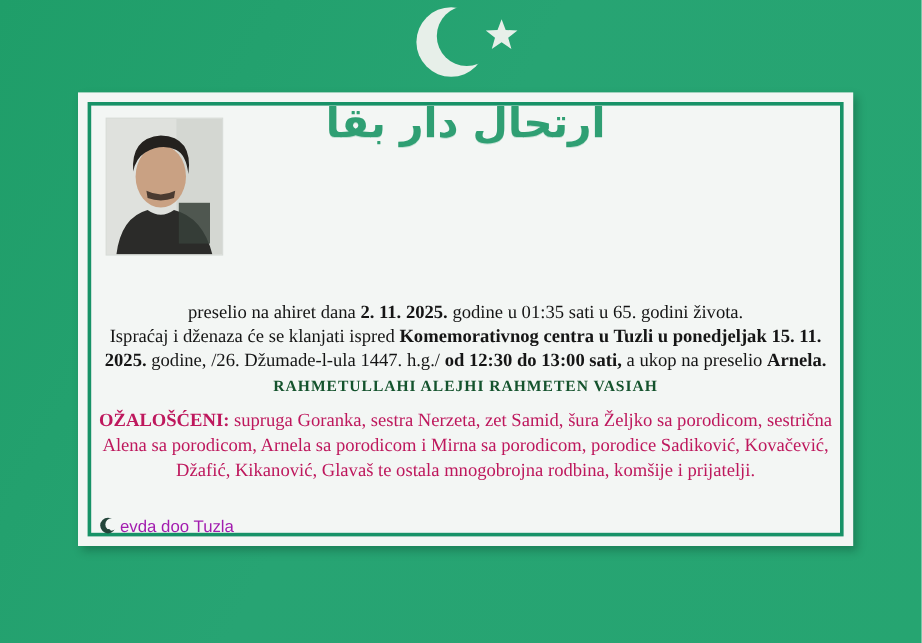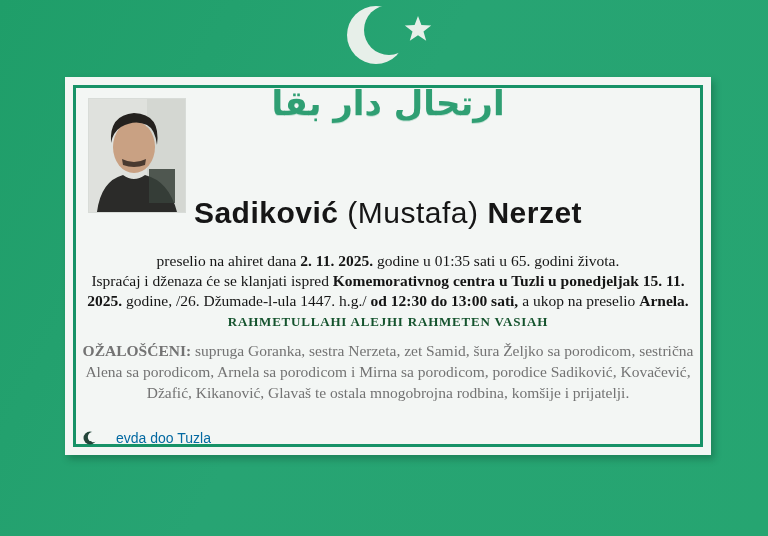--- a/index.html
+++ b/index.html
@@ -100,32 +100,32 @@
     color: #14532d;
   }
   .mourners {
     position: absolute;
     top: 263px;
     left: 16px;
     right: 16px;
     text-align: center;
     font-size: 15.5px;
     line-height: 21px;
-    color: #737373;
+    color: #be185d;
   }
   .logo {
     position: absolute;
     left: 18px;
     bottom: 9px;
     display: flex;
     align-items: center;
-    gap: 18px;
+    gap: 2px;
     font-family: "Liberation Sans", sans-serif;
     font-size: 14px;
-    color: #0369a1;
+    color: #a21caf;
   }
   .logo svg { display: block; }
   .bseg { font-weight: bold; }
 </style>
 </head>
 <body>
 
 <div class="crescent-wrap">
   <svg width="110" height="66" viewBox="0 0 110 66">
     <defs>
@@ -151,21 +151,20 @@
       <path d="M22 44 Q20 16 45 14 Q72 15 68 46 Q66 30 58 26 Q46 20 32 28 Q24 33 22 44 Z" fill="#24211e"></path>
       <path d="M33 60 Q45 66 57 60 L56 66 Q45 70 34 66 Z" fill="#4a3a30"></path>
       <path d="M8 113 Q12 82 34 76 Q45 84 56 76 Q80 82 88 113 Z" fill="#2b2b29"></path>
       <rect x="60" y="70" width="26" height="34" fill="#37413a" opacity="0.85"></rect>
     </svg>
   </div>
 
   <div class="calligraphy">ارتحال دار بقا</div>
 
 
-  <div class="name"><span class="bseg">Sadiković</span><span> (Mustafa) </span><span class="bseg">Nerzet</span></div>
 
   <div class="announce l1"><span>preselio na ahiret dana </span><span class="bseg">2. 11. 2025.</span><span> godine u 01:35 sati u 65. godini života.</span></div>
 
   <div class="announce l2"><span>Ispraćaj i dženaza će se klanjati ispred </span><span class="bseg">Komemorativnog centra u Tuzli u ponedjeljak 15. 11. 2025.</span><span> godine, /26. Džumade-l-ula 1447. h.g./ </span><span class="bseg">od 12:30 do 13:00 sati,</span><span> a ukop na preselio </span><span class="bseg">Arnela.</span></div>
 
   <div class="prayer">RAHMETULLAHI ALEJHI RAHMETEN VASIAH</div>
 
   <div class="mourners"><span class="bseg">OŽALOŠĆENI:</span><span> supruga Goranka, sestra Nerzeta, zet Samid, šura Željko sa porodicom, sestrična Alena sa porodicom, Arnela sa porodicom i Mirna sa porodicom, porodice Sadiković, Kovačević, Džafić, Kikanović, Glavaš te ostala mnogobrojna rodbina, komšije i prijatelji.</span></div>
 
   <div class="logo">

